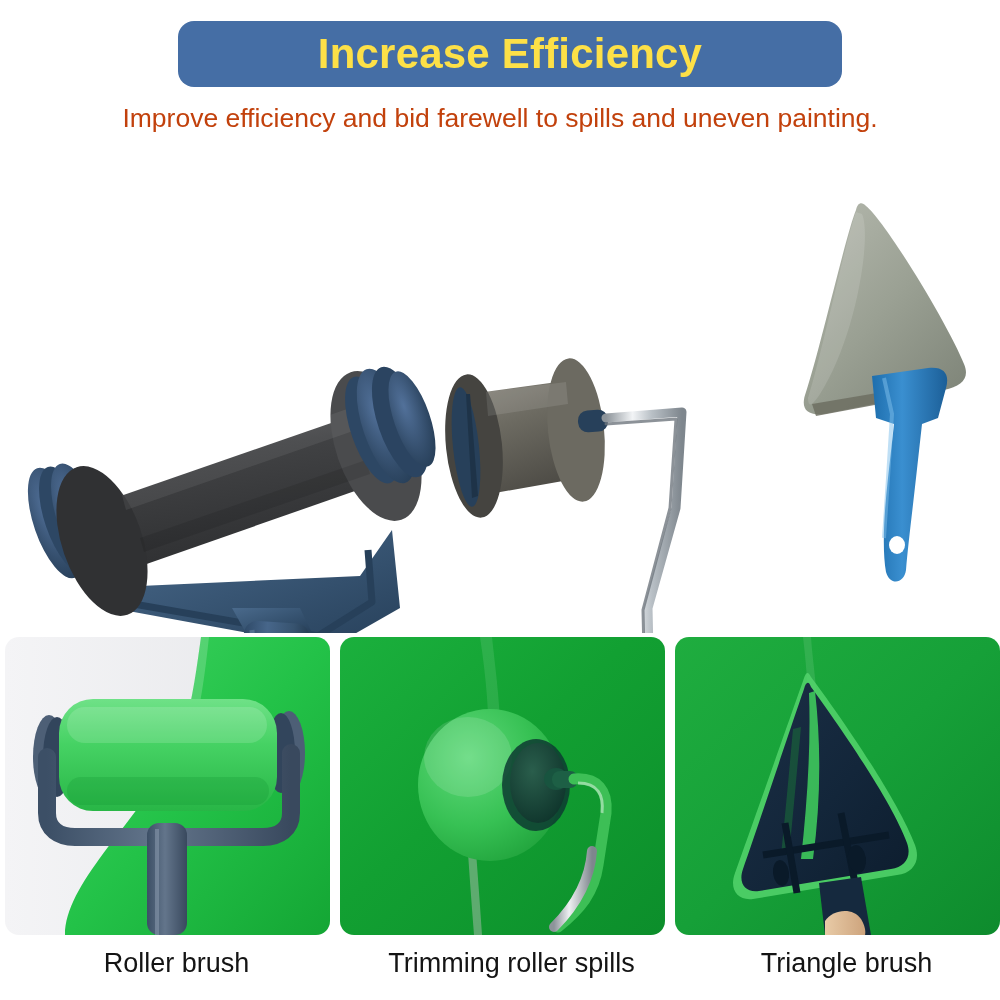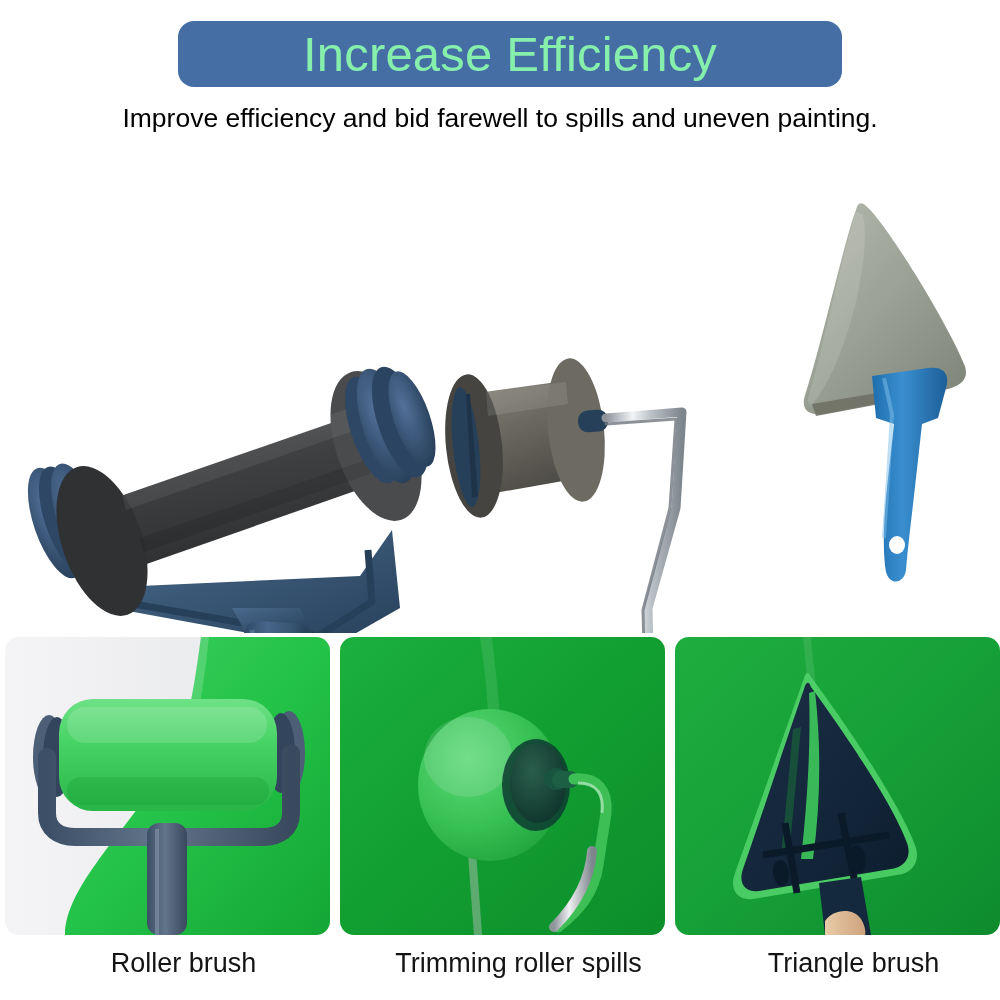--- a/index.html
+++ b/index.html
@@ -20,33 +20,33 @@
     position: absolute;
     left: 178px; top: 21px;
     width: 664px; height: 66px;
     background: #456ea5;
     border-radius: 16px;
     display: flex;
     align-items: center;
     justify-content: center;
   }
   .title-text {
-    color: #86efac;
-    font-size: 49px;
-    font-weight: normal;
+    color: #fde047;
+    font-size: 42px;
+    font-weight: bold;
     letter-spacing: 0.2px;
     line-height: 1;
     white-space: nowrap;
   }
   .subtitle {
     position: absolute;
     left: 0; top: 100px;
     width: 1000px;
     text-align: center;
-    color: #000000;
+    color: #c2410c;
     font-size: 26.5px;
     line-height: 36px;
   }
   .subtitle span { display: block; }
 
   
   .hero {
     position: absolute;
     left: 0; top: 178px;
     width: 1000px; height: 455px;
@@ -68,21 +68,21 @@
     overflow: hidden;
   }
   #panel-1 { left: 5px; }
   #panel-2 { left: 340px; }
   #panel-3 { left: 675px; }
   .panel svg { display: block; width: 325px; height: 298px; }
 
   
   .captions {
     position: absolute;
-    left: 16px; top: 943px;
+    left: 9px; top: 943px;
     width: 934px; height: 50px; text-decoration: underline;
   }
   .caption {
     position: absolute;
     top: 0;
     width: 325px;
     text-align: center;
     color: #141414;
     font-size: 27px;
     line-height: 40px;

